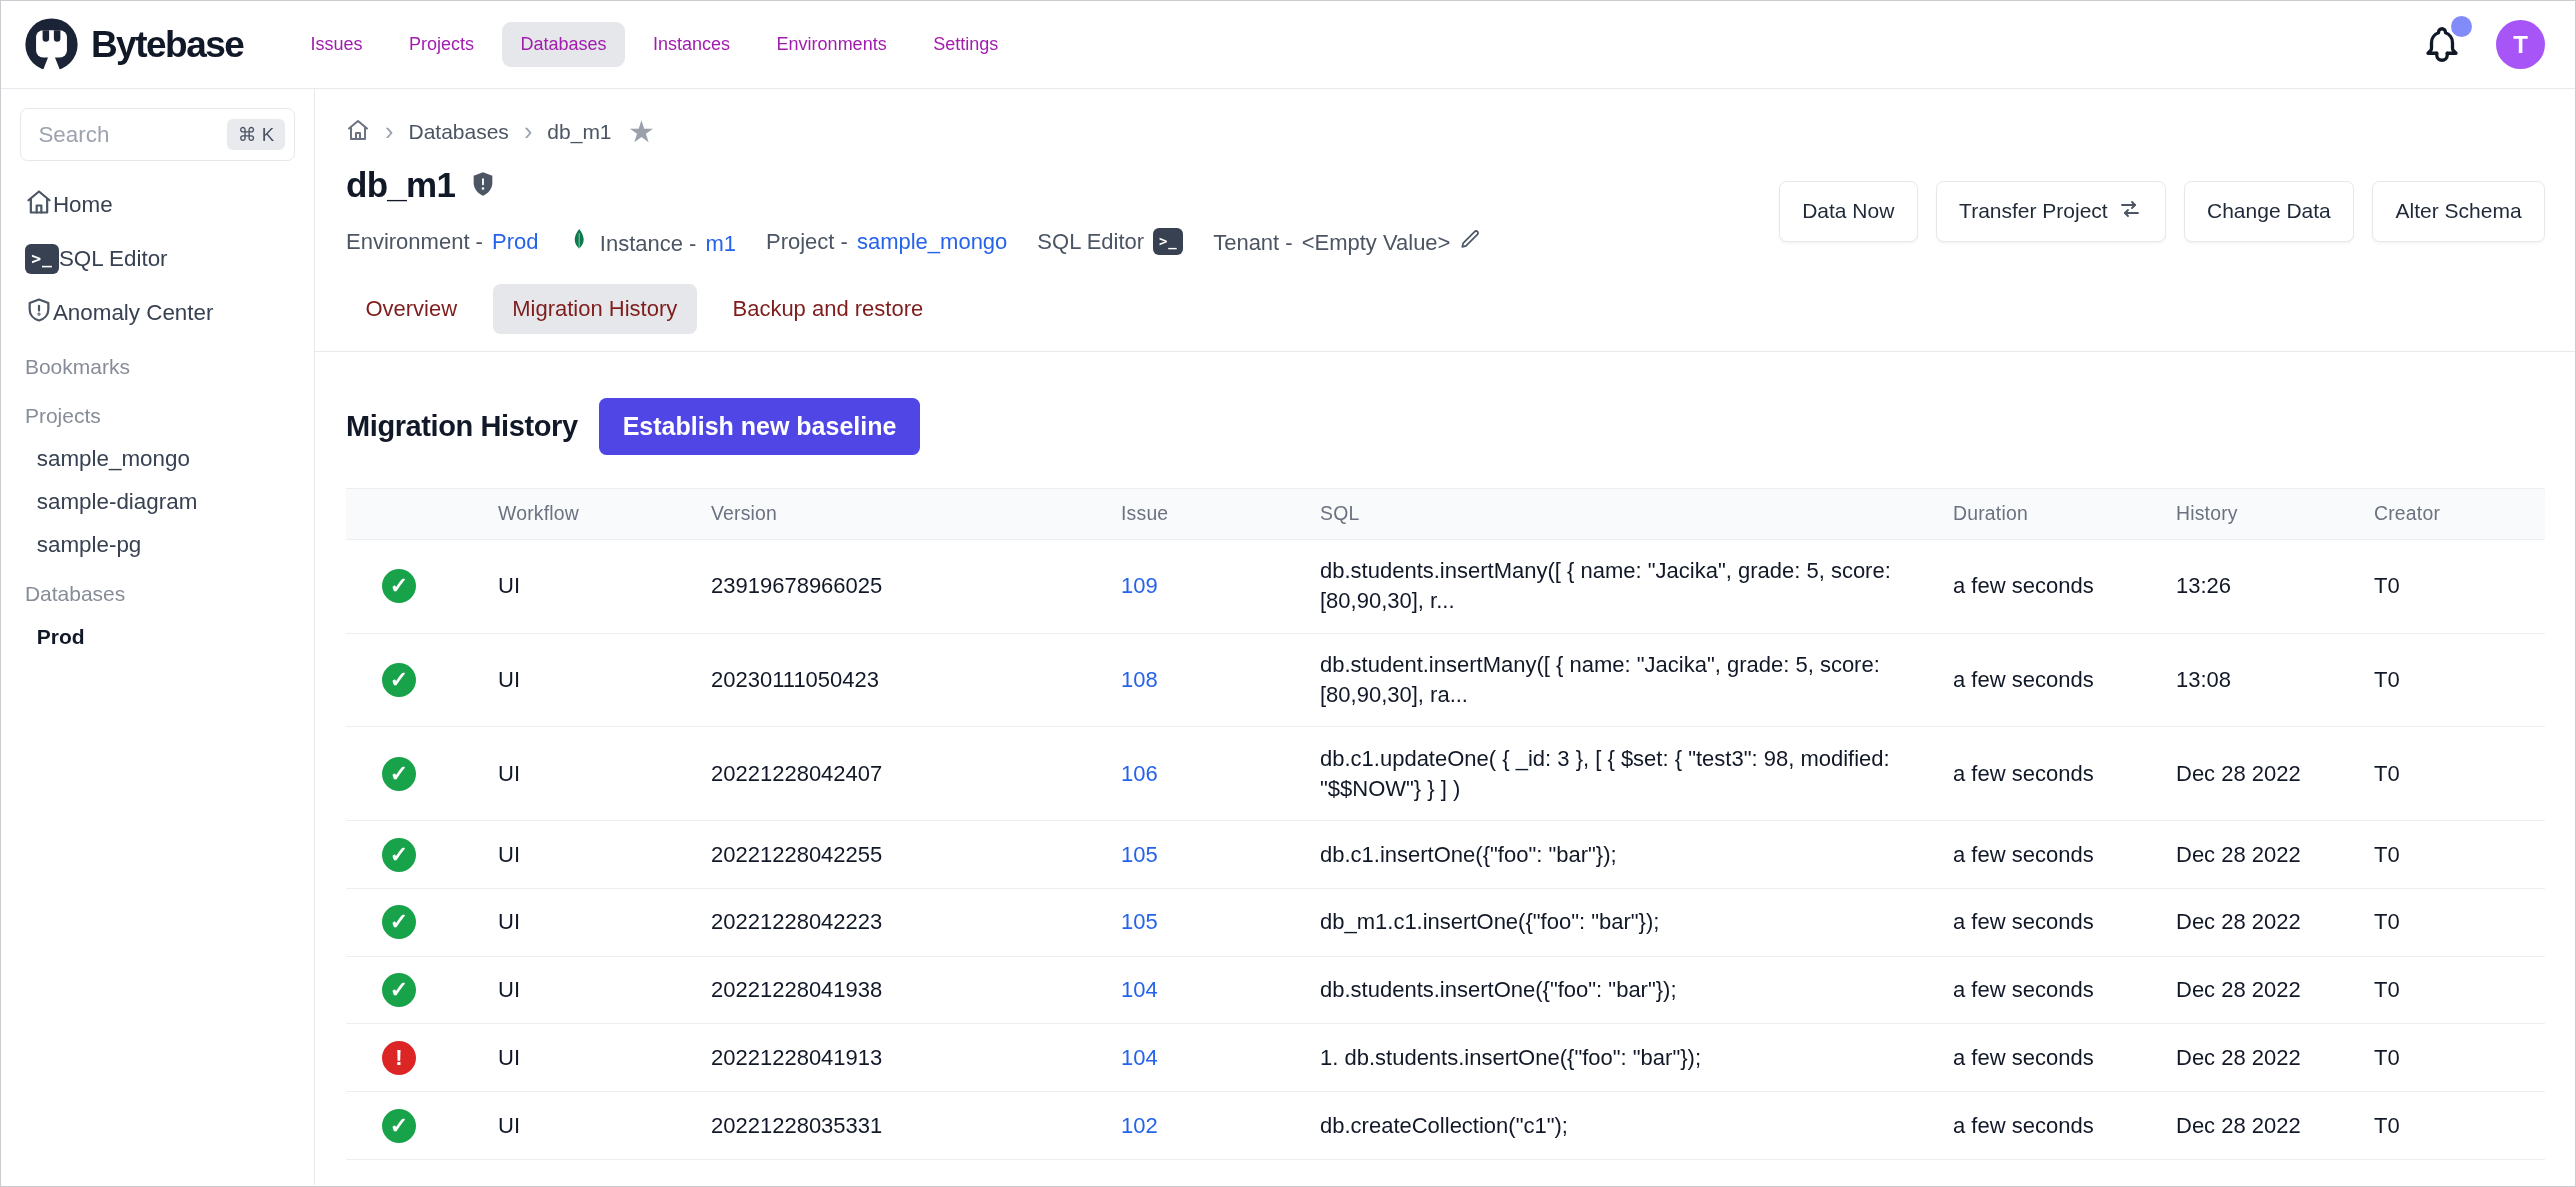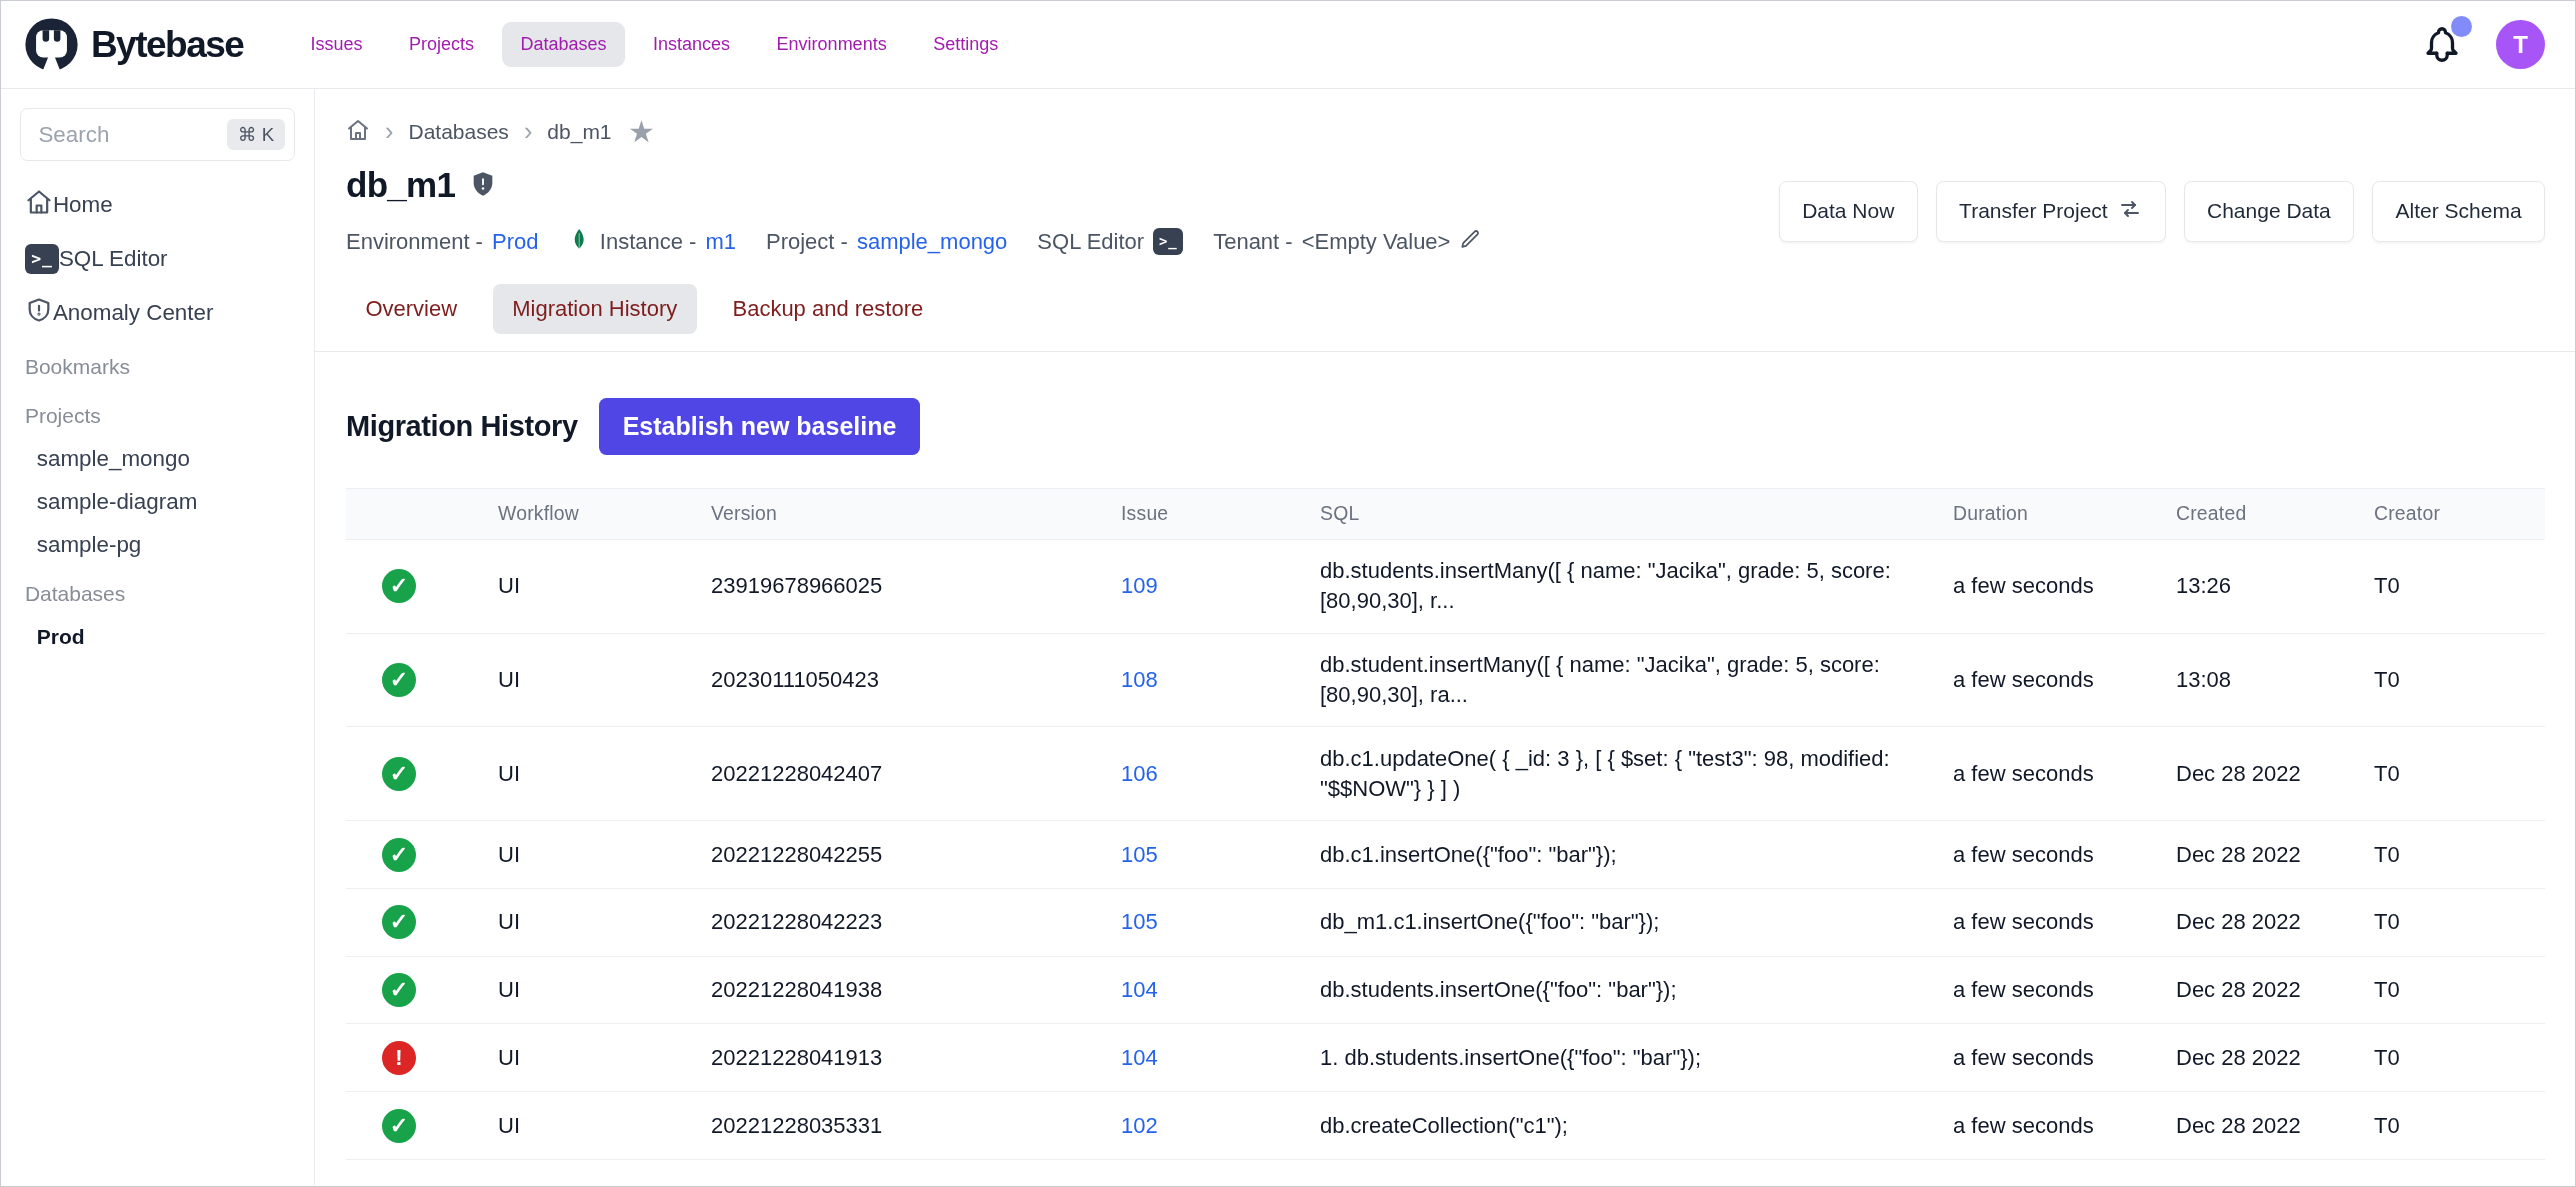--- a/index.html
+++ b/index.html
@@ -47,21 +47,21 @@
   
   .pad{padding-left:31px;padding-right:30px}
   .breadcrumb{display:flex;align-items:center;gap:15px;margin-top:28px;font-size:21px;color:#4b5563}
   .crumb{cursor:pointer}
   .crumb-sep{color:#9ca3af;font-size:25.4px;line-height:1}
   .star{color:#9aa1ab;font-size:30px;line-height:1;cursor:pointer;margin-left:1.5px}
   .head-row{display:flex;align-items:center;justify-content:space-between;margin-top:18px}
   .title-line{display:flex;align-items:center;gap:13.5px}
   .page-title{font-size:35px;font-weight:800;color:#111827;letter-spacing:-0.7px}
   .meta-row{display:flex;align-items:center;gap:30px;margin-top:21px;font-size:22px;color:#4b5563;white-space:nowrap}
-  .meta-item{display:flex;align-items:center;gap:9px}
+  .meta-item{display:flex;align-items:flex-end;gap:9px}
   .meta-link{color:#2563eb;cursor:pointer}
   .actions{display:flex;gap:18px}
   .btn{height:61px;padding:0 22.4px;border:1.5px solid #e5e7eb;border-radius:7.5px;background:#fff;
     font-size:21px;color:#1f2937;display:flex;align-items:center;gap:10.5px;cursor:pointer;
     box-shadow:0 1.5px 2.2px rgba(0,0,0,.04);white-space:nowrap;font-family:"Liberation Sans",sans-serif}
   
   .tabs-row{display:flex;align-items:center;gap:16.4px;margin-top:27px;padding-bottom:16.4px}
   .tab{font-size:22px;color:#7f1d1d;padding:12px 19.4px;border-radius:7.5px;cursor:pointer;white-space:nowrap}
   .tab.active{background:#e5e7eb}
   .tab-divider{border-bottom:1.5px solid #e7e9ec}
@@ -276,21 +276,21 @@
             <col>
         </colgroup>
         <thead>
           <tr>
             <th></th>
             <th>Workflow</th>
             <th>Version</th>
             <th>Issue</th>
             <th>SQL</th>
             <th>Duration</th>
-            <th>Created</th>
+            <th>History</th>
             <th>Creator</th>
           </tr>
         </thead>
         <tbody>
             <tr>
     <td><span class="status-icon ok"></span></td>
     <td>UI</td>
     <td>23919678966025</td>
     <td><span class="issue-link">109</span></td>
     <td>db.students.insertMany([ { name: "Jacika", grade: 5, score: [80,90,30], r...</td>

